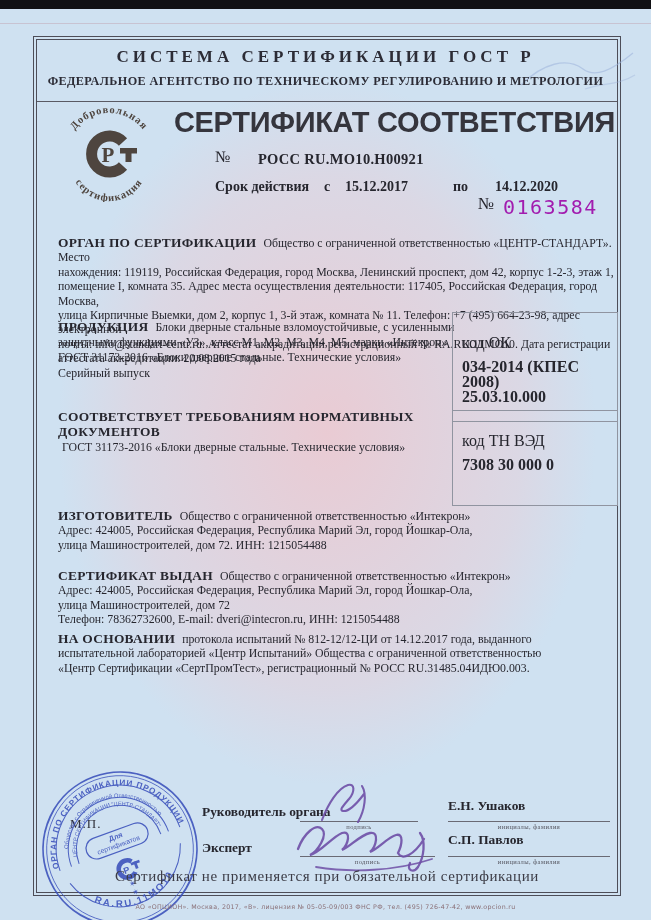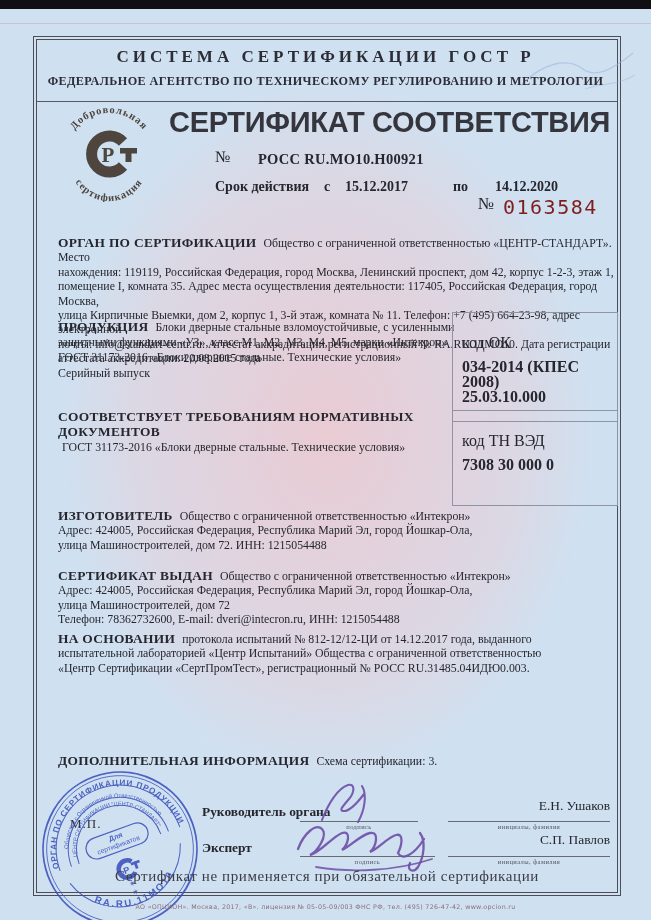--- a/index.html
+++ b/index.html
@@ -9,41 +9,41 @@
   .black-strip{left:0;top:0;width:651px;height:9px;background:#101014;}
   .scan-line{left:0;top:23px;width:651px;height:1px;background:rgba(190,148,160,.38);}
   .pink-glow{left:37px;top:42px;width:580px;height:848px;
      background:radial-gradient(ellipse 58% 52% at 50% 46%,rgba(238,199,206,.85) 0%,rgba(238,201,208,.38) 58%,rgba(238,201,208,0) 80%);}
   .frame{left:33px;top:36px;width:580px;height:852px;border:4px double #4d4d58;}
   .hdr1{left:40px;top:47px;width:571px;text-align:center;font-size:17px;font-weight:700;
         letter-spacing:4px;color:#2c2c36;}
   .hdr2{left:40px;top:74px;width:571px;text-align:center;font-size:12.2px;font-weight:700;
         letter-spacing:.4px;color:#2c2c36;}
   .hdr-sep{left:37px;top:101px;width:580px;height:1px;background:#5a5a64;}
-  .doc-title{left:169px;top:106px;width:452px;text-align:left;
+  .doc-title{left:163px;top:106px;width:452px;text-align:right;
         font-family:"Liberation Sans",sans-serif;font-size:29px;font-weight:700;
         letter-spacing:-.3px;color:#35353d;}
   .certno-label{left:215px;top:148px;font-size:16px;}
   .certno-val{left:258px;top:151px;font-size:14.5px;font-weight:700;letter-spacing:.3px;}
   .validity{top:179px;font-size:14px;font-weight:700;}
   .v-label{left:215px;} .v-c{left:324px;} .v-from{left:345px;} .v-po{left:453px;} .v-to{left:495px;}
   .blankno-label{left:478px;top:194px;font-size:17px;}
   .blankno-val{left:503px;top:195px;font-family:"DejaVu Sans Mono",monospace;
-        font-size:20px;letter-spacing:1.5px;color:#7f1d1d;}
+        font-size:20px;letter-spacing:1.5px;color:#a21caf;}
   .sec{margin:12px;font-size:11.8px;line-height:14.4px;color:#26262e;}
   .sec-label{font-weight:700;font-size:13.4px;letter-spacing:.3px;margin-right:7px;}
   .blk{display:block;margin-bottom:1px;}
   .ml{white-space:pre-line;}
   .code-box{border:1px solid #9094a0;padding:21px 9px;font-size:16px;}
   .code-label{margin-bottom:7px;}
   .code-val{font-weight:700;line-height:15px;}
   .sign-role{font-size:13.4px;font-weight:700;}
   .sign-line{height:1px;background:#6a6a74;}
   .sign-cap{font-size:6.5px;color:#55555f;text-align:center;letter-spacing:.4px;}
-  .sign-name{font-size:13.4px;font-weight:400;text-align:right;}
+  .sign-name{font-size:13.4px;font-weight:700;text-align:left;}
   .mp{font-size:13px;letter-spacing:1px;color:#2f2f38;}
   .restriction{left:37px;top:868px;width:580px;text-align:center;font-size:15px;
         letter-spacing:.6px;color:#3c3c46;}
   .print-footer{left:0;top:903px;width:651px;text-align:center;font-size:6.3px;
         font-family:"DejaVu Sans",sans-serif;color:#8a6f76;letter-spacing:.3px;}
   svg{display:block;}
 </style>
 </head>
 <body>
 
@@ -134,23 +134,20 @@
 улица Машиностроителей, дом 72
 Телефон: 78362732600, E-mail: dveri@intecron.ru, ИНН: 1215054488</span>
   </p>
 
   <p class="abs sec" style="left:46px;top:620px;width:565px;">
     <span class="sec-label">НА ОСНОВАНИИ</span><span class="ml">протокола испытаний № 812-12/12-ЦИ от 14.12.2017 года, выданного
 испытательной лабораторией «Центр Испытаний» Общества с ограниченной ответственностью
 «Центр Сертификации «СертПромТест», регистрационный № РОСС RU.31485.04ИДЮ0.003.</span>
   </p>
 
-  <p class="abs sec" style="left:46px;top:742px;width:560px;">
-    <span class="sec-label">ДОПОЛНИТЕЛЬНАЯ ИНФОРМАЦИЯ</span><span class="ml">Схема сертификации: 3.</span>
-  </p>
 
   <span class="abs mp" style="left:70px;top:816px;">М.П.</span>
 
   <svg class="abs" style="left:34px;top:763px;" width="172" height="172" viewBox="0 0 170 170">
     <g transform="rotate(-20 85 85)" opacity=".88" fill="none" stroke="#3a50bb">
       <circle cx="85" cy="85" r="76" stroke-width="1.8"></circle>
       <circle cx="85" cy="85" r="72.5" stroke-width=".8"></circle>
       <path id="st-out" d="M 22 85 A 63 63 0 1 1 148 85"></path>
       <path id="st-bot" d="M 27 100 A 61 61 0 0 0 143 100"></path>
       <path id="st-mid" d="M 34 85 A 51 51 0 1 1 136 85"></path>

